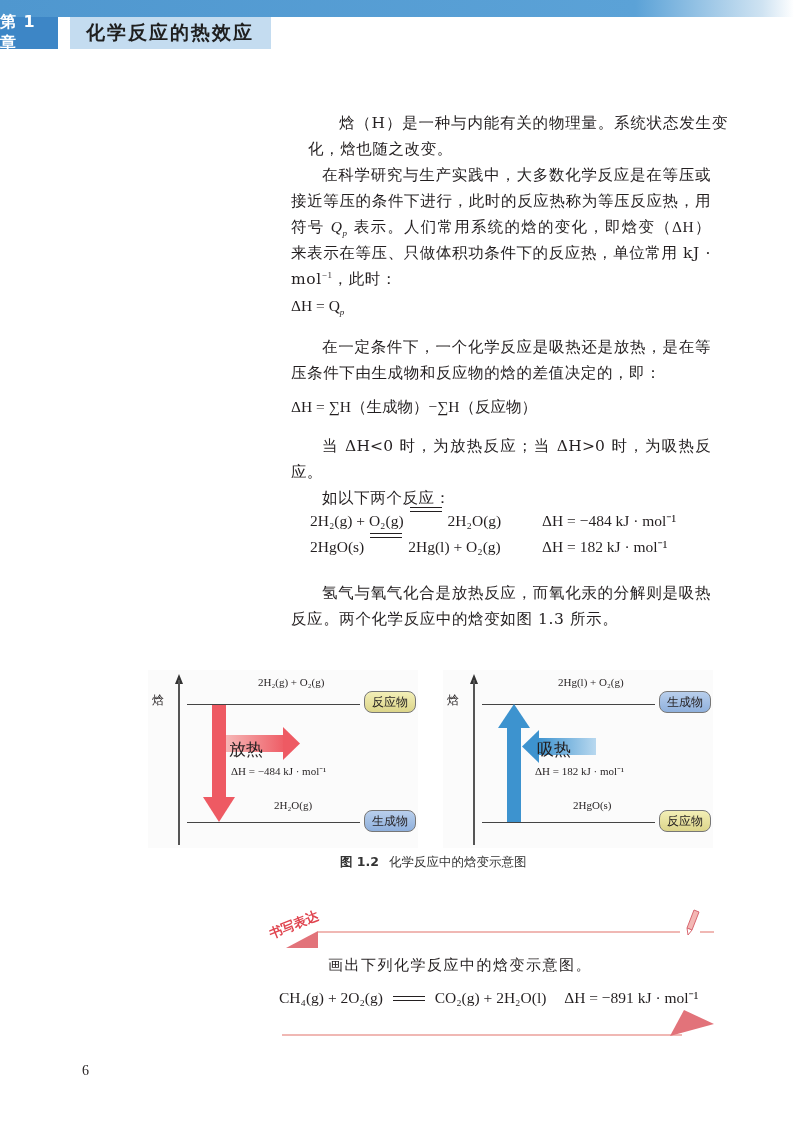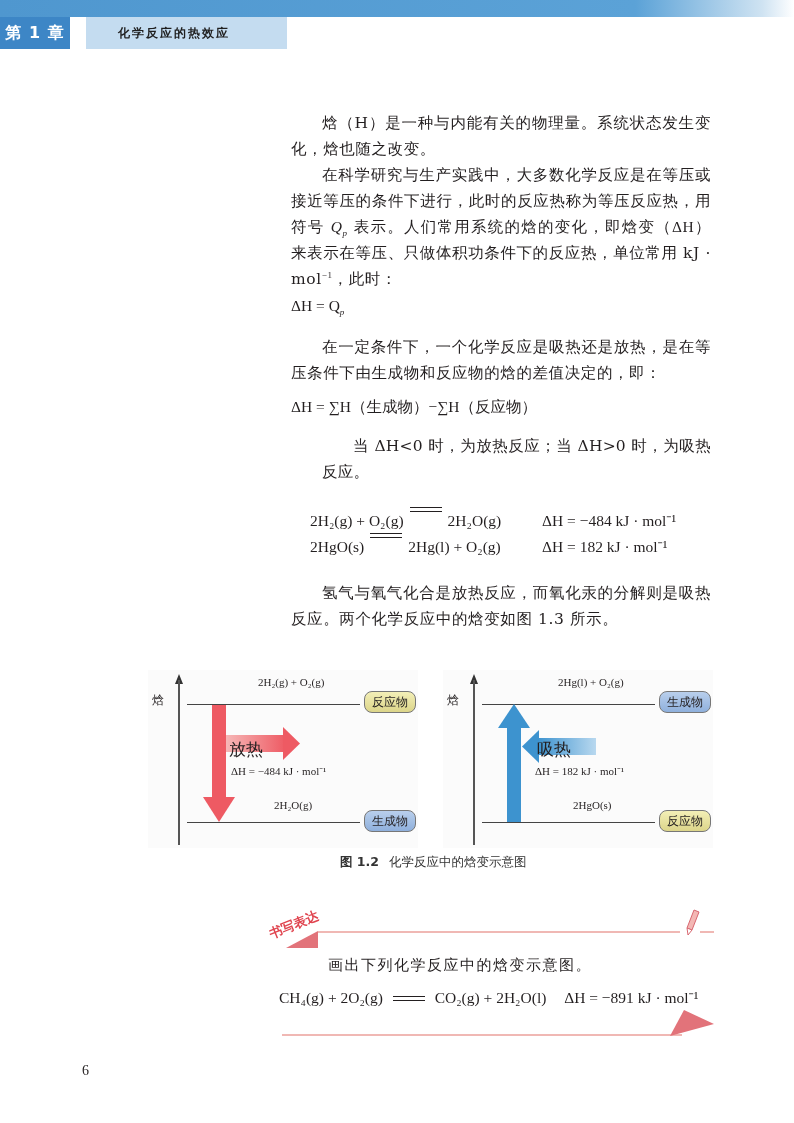--- a/index.html
+++ b/index.html
@@ -4,30 +4,30 @@
   <style>
     * { margin: 0; padding: 0; box-sizing: border-box; }
     html, body { width: 794px; height: 1123px; background: #ffffff; overflow: hidden; }
     body { position: relative; font-family: "DejaVu Serif", "Liberation Serif", serif; color: #231f20; }
 
     .top-band {
       position: absolute; left: 0; top: 0; width: 794px; height: 17px;
       background: linear-gradient(to right, #4f97cf 0%, #5ba2d7 80%, #cfe3f2 96%, #ffffff 100%);
     }
     .chapter-tab {
-      position: absolute; left: 0; top: 17px; height: 32px; width: 70px;
+      position: absolute; left: 0; top: 17px; height: 32px; width: 58px;
       background: #3d86c6; color: #ffffff;
       font-family: "DejaVu Sans", sans-serif; font-weight: bold; font-size: 16px;
       display: flex; align-items: center; justify-content: center; letter-spacing: 1px;
     }
     .chapter-title {
       position: absolute; left: 70px; top: 17px; height: 32px; width: 201px;
       background: #c4dcf0; color: #1f1f1f;
-      font-family: "DejaVu Sans", sans-serif; font-weight: bold; font-size: 12px;
-      display: flex; align-items: center; padding-left: 32px; letter-spacing: 2px; margin-left: 16px;
+      font-family: "DejaVu Sans", sans-serif; font-weight: bold; font-size: 19px;
+      display: flex; align-items: center; padding-left: 16px; letter-spacing: 2px;
     }
 
     .body-text { position: absolute; left: 291px; width: 420px; font-size: 15.5px; line-height: 26px; }
     .para { text-indent: 2em; text-align: justify; letter-spacing: 0.6px; }
     .it { font-style: italic; font-family: "Liberation Serif", serif; }
     .rm { font-family: "Liberation Serif", serif; }
     sub, sup { font-size: 9px; line-height: 0; }
 
     .formula { position: absolute; font-size: 15.5px; font-family: "Liberation Serif", serif; }
 
@@ -77,40 +77,41 @@
 
     .page-number { position: absolute; left: 82px; top: 1063px; font-size: 14px; font-family: "Liberation Serif", serif; }
   </style>
 </head>
 <body>
 
 <div class="top-band"></div>
 <div class="chapter-tab">第 1 章</div>
 <div class="chapter-title">化学反应的热效应</div>
 
-<div class="body-text" style="top:110px;">
+<div class="body-text" style="top:110px;margin-left:17px;">
   <p class="para">焓（H）是一种与内能有关的物理量。系统状态发生变化，焓也随之改变。</p>
 </div>
 
 <div class="body-text" style="top:162px;">
   <p class="para"><span>在科学研究与生产实践中，大多数化学反应是在等压或接近等压的条件下进行，此时的反应热称为等压反应热，用符号 </span><span class="it">Q</span><sub class="it">p</sub><span> 表示。人们常用系统的焓的变化，即焓变（</span><span class="rm">ΔH</span><span>）来表示在等压、只做体积功条件下的反应热，单位常用 kJ · mol</span><sup class="rm">−1</sup><span>，此时：</span></p>
 </div>
 
 <div class="formula" style="left:291px; width:420px; top:297px;">
   <span>ΔH = Q</span><sub class="it">p</sub>
 </div>
 
 <div class="body-text" style="top:334px;">
   <p class="para">在一定条件下，一个化学反应是吸热还是放热，是在等压条件下由生成物和反应物的焓的差值决定的，即：</p>
 </div>
 
 <div class="formula" style="left:291px; width:420px; top:397px;">ΔH = ∑H（生成物）−∑H（反应物）</div>
 
 <div class="body-text" style="top:433px;">
-  <p class="para" style="letter-spacing:0.2px;margin-left:31px;">当 ΔH&lt;0 时，为放热反应；当 ΔH&gt;0 时，为吸热反应。</p>
+  <p class="para" style="letter-spacing:0.2px;">当 ΔH&lt;0 时，为放热反应；当 ΔH&gt;0 时，为吸热反应。</p>
+  <p class="para">如以下两个反应：</p>
 </div>
 
 <div class="eq-block" style="top:508px;">
   <div class="eq-row" style="position:relative;">
     <span class="eq-lhs">2H₂(g) + O₂(g)</span>
     <span class="dbl-eq"></span>
     <span>2H₂O(g)</span>
     <span class="eq-dh">ΔH = −484 kJ · mol⁻¹</span>
   </div>
   <div class="eq-row" style="position:relative;">

